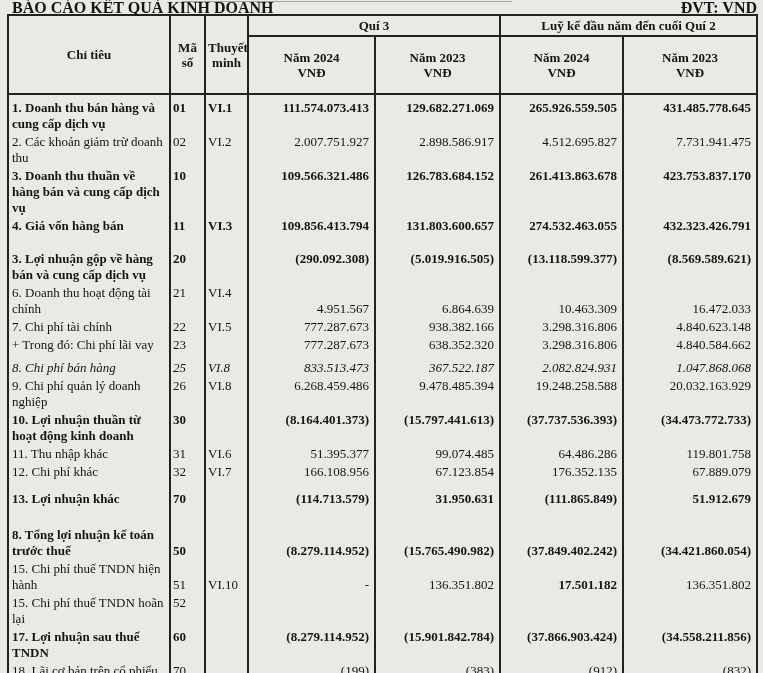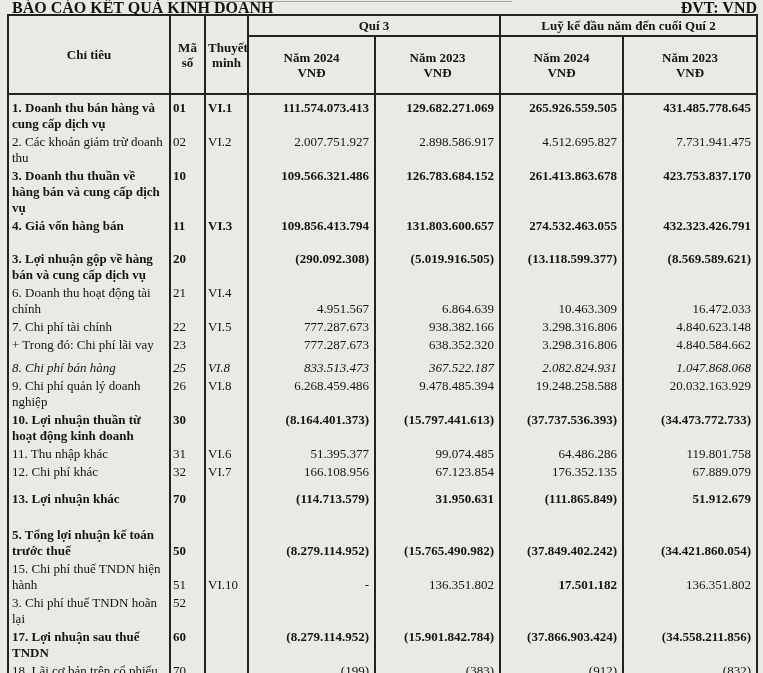--- a/index.html
+++ b/index.html
@@ -230,39 +230,39 @@
       <tr data-idx="13" class="bold">
         <td class="label">13. Lợi nhuận khác</td>
         <td class="ma">70</td>
         <td class="tm"></td>
         <td class="num col-q324">(114.713.579)</td>
         <td class="num col-q323">31.950.631</td>
         <td class="num col-lk24">(111.865.849)</td>
         <td class="num col-lk23">51.912.679</td>
       </tr>
       <tr data-idx="14" class="bold">
-        <td class="label">5. Tổng lợi nhuận kế toán trước thuế</td>
+        <td class="label">8. Tổng lợi nhuận kế toán trước thuế</td>
         <td class="ma">50</td>
         <td class="tm"></td>
         <td class="num col-q324">(8.279.114.952)</td>
         <td class="num col-q323">(15.765.490.982)</td>
         <td class="num col-lk24">(37.849.402.242)</td>
         <td class="num col-lk23">(34.421.860.054)</td>
       </tr>
       <tr data-idx="15">
         <td class="label">15. Chi phí thuế TNDN hiện hành</td>
         <td class="ma">51</td>
         <td class="tm">VI.10</td>
         <td class="num col-q324">-</td>
         <td class="num col-q323">136.351.802</td>
         <td class="num col-lk24">17.501.182</td>
         <td class="num col-lk23">136.351.802</td>
       </tr>
       <tr data-idx="16">
-        <td class="label">3. Chi phí thuế TNDN hoãn lại</td>
+        <td class="label">15. Chi phí thuế TNDN hoãn lại</td>
         <td class="ma">52</td>
         <td class="tm"></td>
         <td class="num col-q324"></td>
         <td class="num col-q323"></td>
         <td class="num col-lk24"></td>
         <td class="num col-lk23"></td>
       </tr>
       <tr data-idx="17" class="bold">
         <td class="label">17. Lợi nhuận sau thuế TNDN</td>
         <td class="ma">60</td>

